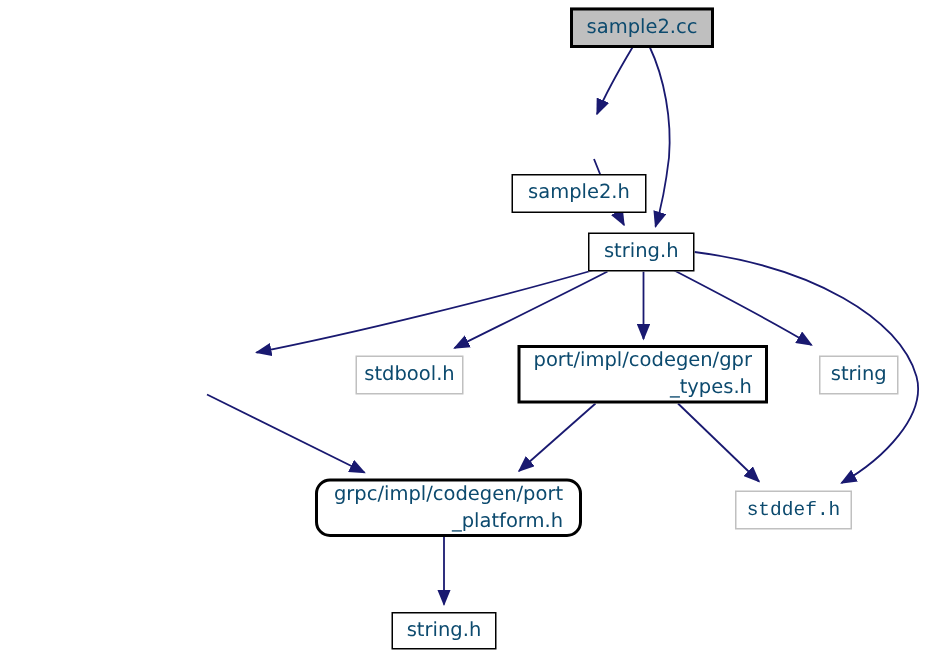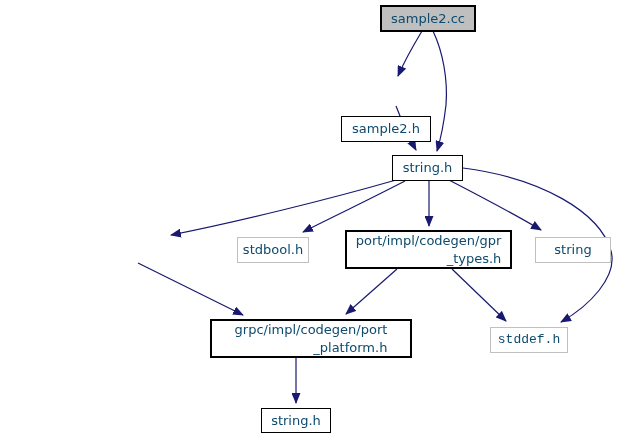--- a/index.html
+++ b/index.html
@@ -42,22 +42,22 @@
   .node.root { background: #bfbfbf; border-width: 2px; }
   .node.external { border-color: #c0c0c0; }
   .node.link { cursor: pointer; }
 
   #n-sample2-cc   { left: 380px; top: 5px;   width: 96px;  height: 27px; }
   #n-sample2-h    { left: 341px; top: 80px;  width: 90px;  height: 26px; margin-top: 36px; }
   #n-string-h     { left: 392px; top: 155px; width: 71px;  height: 26px; }
   #n-support-pp   { left: 7px;   top: 237px; width: 206px; height: 26px; }
   #n-stdbool-h    { left: 237px; top: 237px; width: 72px;  height: 26px; }
   #n-gpr-types    { left: 345px; top: 230px; width: 167px; height: 39px; }
-  #n-string       { left: 535px; top: 237px; width: 76px;  height: 26px; }
-  #n-codegen-pp   { left: 210px; top: 319px; width: 202px; height: 39px; }
+  #n-string       { left: 546px; top: 237px; width: 53px;  height: 26px; }
+  #n-codegen-pp   { left: 210px; top: 319px; width: 178px; height: 39px; border-radius: 10px; }
   #n-stddef-h     { left: 490px; top: 327px; width: 78px;  height: 26px; font-family: Liberation Mono, monospace; }
   #n-stdint-h     { left: 261px; top: 408px; width: 70px;  height: 25px; }
 </style>
 </head>
 <body>
 
 <div class="canvas">
 
   <svg class="edge-layer" viewBox="0 0 619 440" xmlns="http://www.w3.org/2000/svg">
     <defs>

